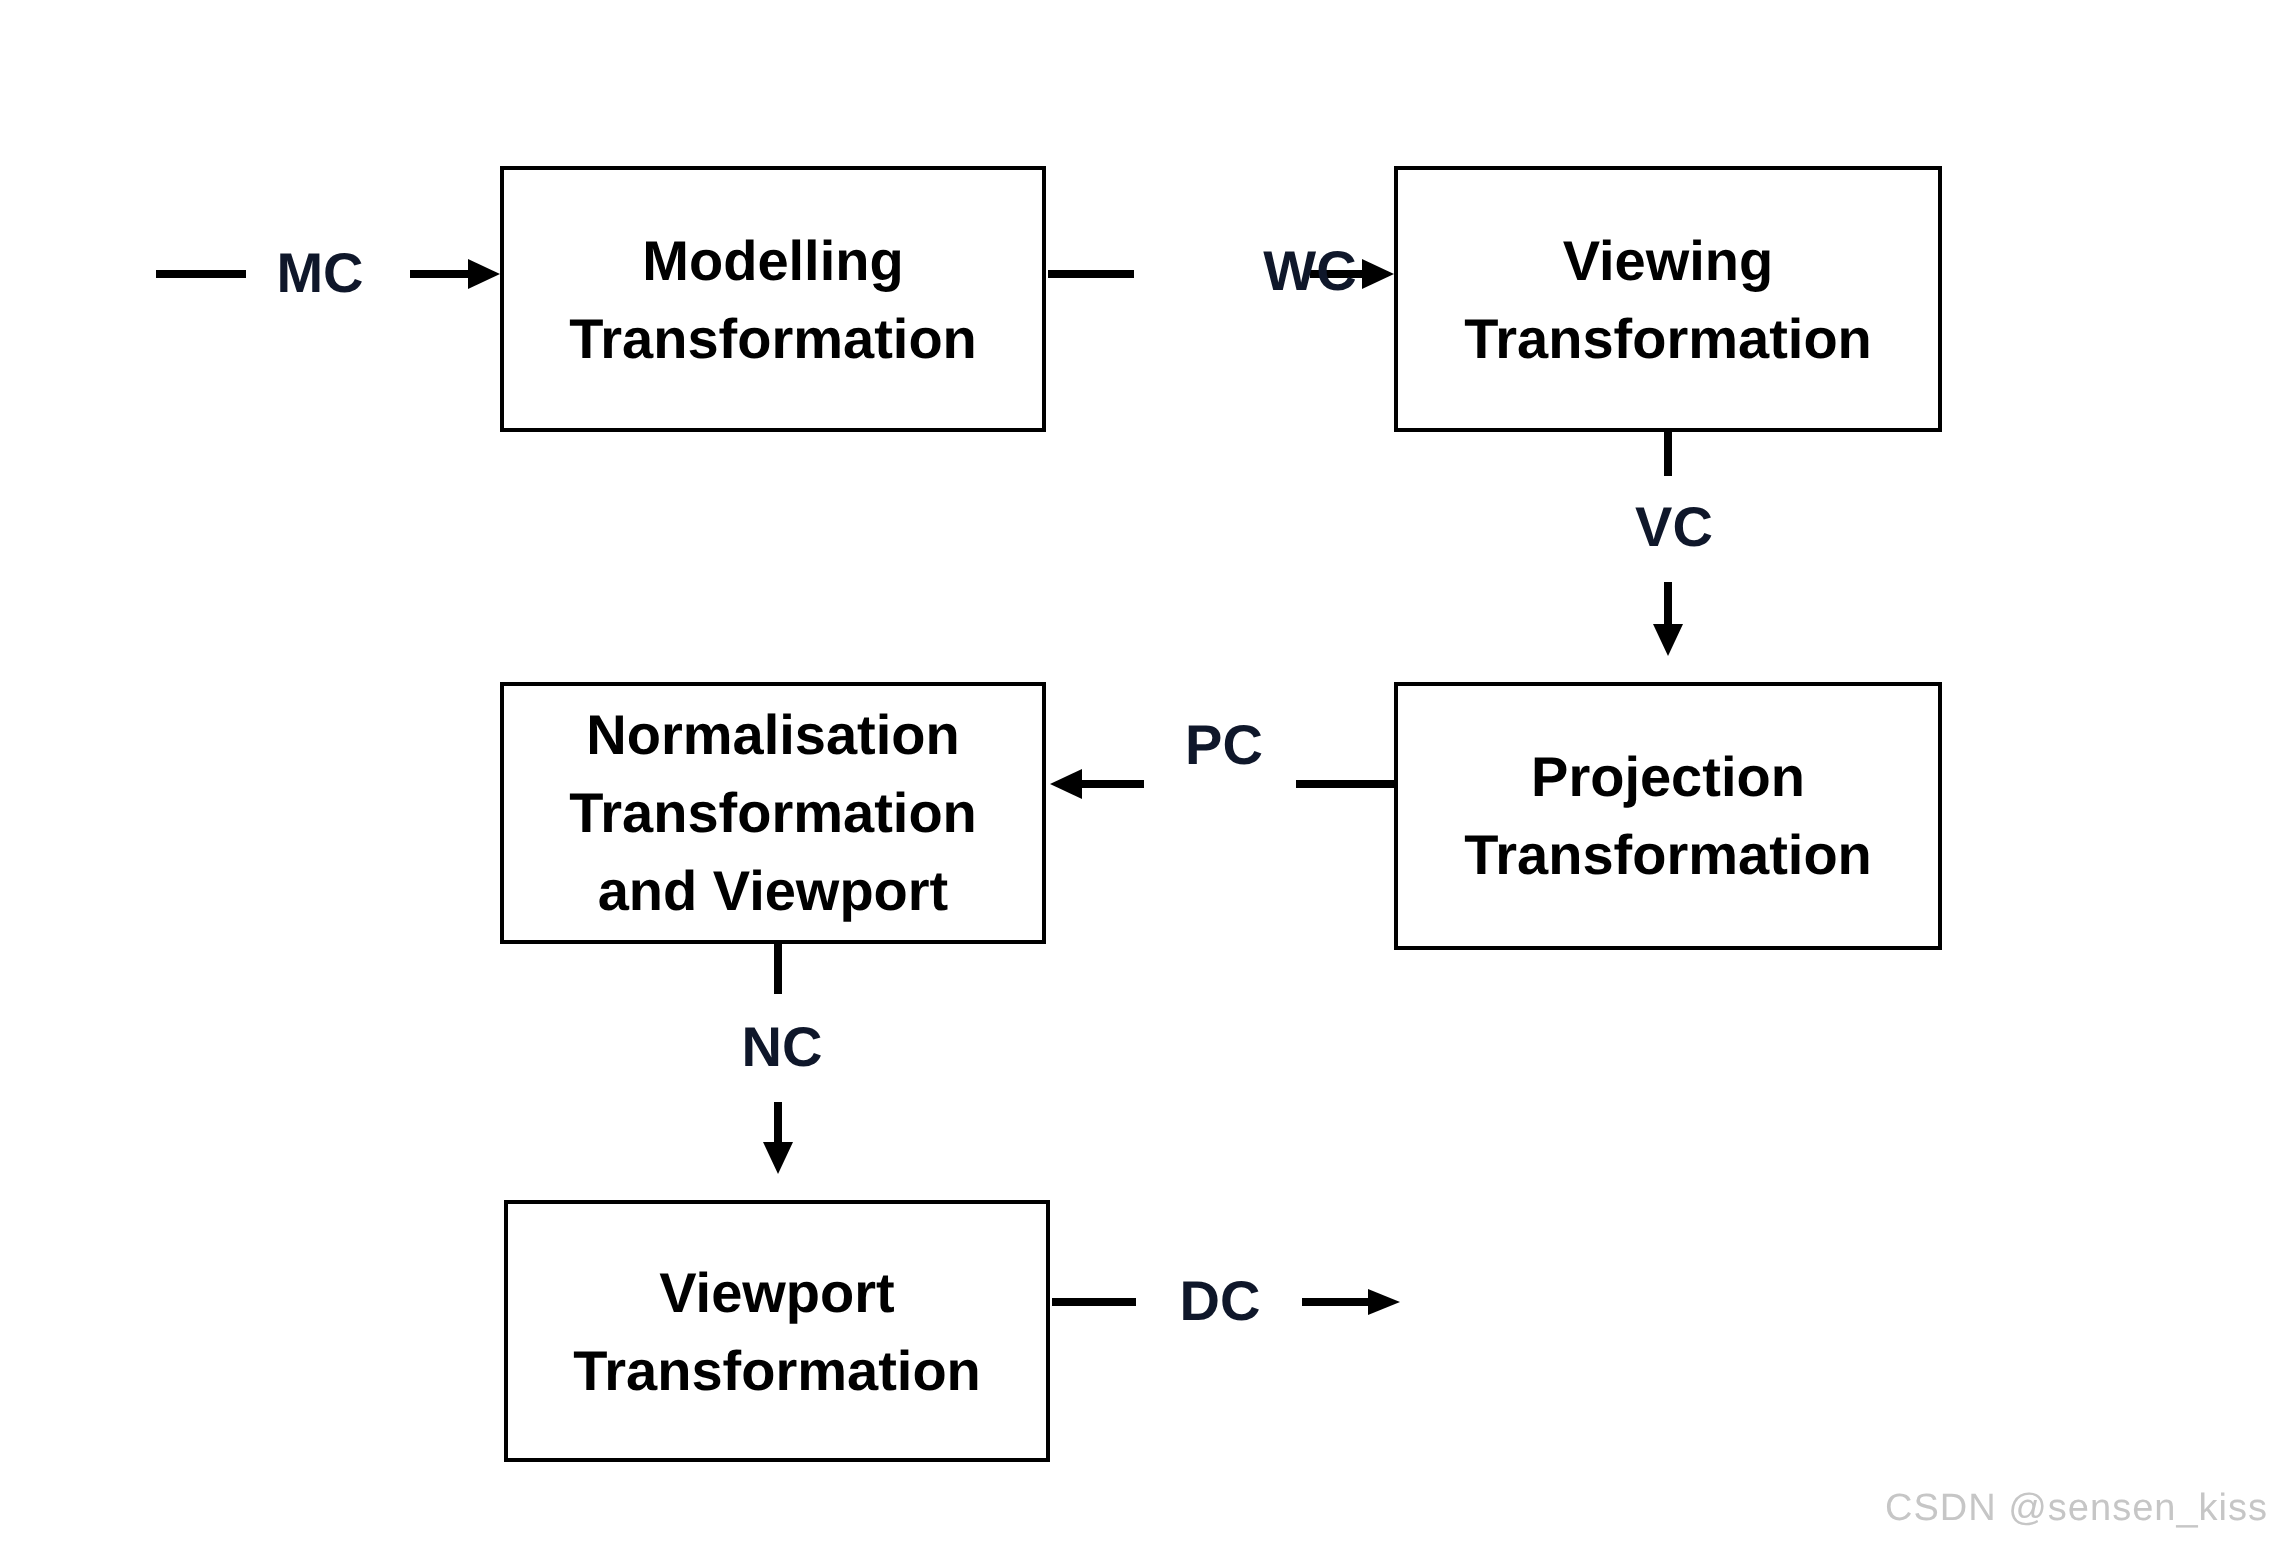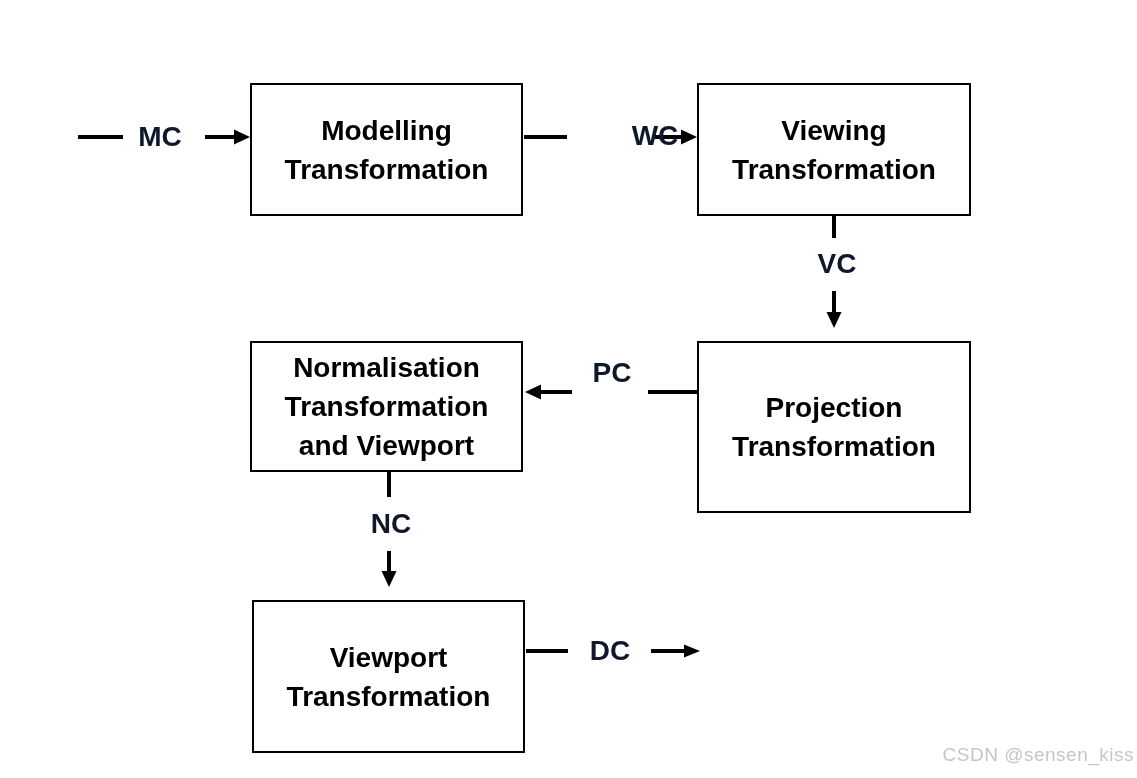--- a/index.html
+++ b/index.html
@@ -44,22 +44,22 @@
   .node-label {
     font-size: 28px;
     font-weight: bold;
     color: #000000;
     line-height: 39px;
     white-space: pre-line;
   }
   #node-modelling     { left: 250px; top: 70px;  width: 273px; height: 133px; }
   #node-viewing       { left: 697px; top: 70px;  width: 274px; height: 133px; }
   #node-normalisation { left: 250px; top: 328px; width: 273px; height: 131px; }
-  #node-projection    { left: 697px; top: 328px; width: 274px; height: 172px; }
-  #node-viewport      { left: 252px; top: 587px; width: 273px; height: 153px; }
+  #node-projection    { left: 697px; top: 328px; width: 274px; height: 134px; }
+  #node-viewport      { left: 252px; top: 587px; width: 273px; height: 131px; }
   .edge-label {
     position: absolute;
     transform: translate(-50%, -50%);
     font-size: 28px;
     font-weight: bold;
     color: #0f172a;
     white-space: nowrap;
   }
   #label-mc { left: 160px; top: 137px; }
   #label-wc { left: 611px; top: 136px; margin-left: 44px; }

